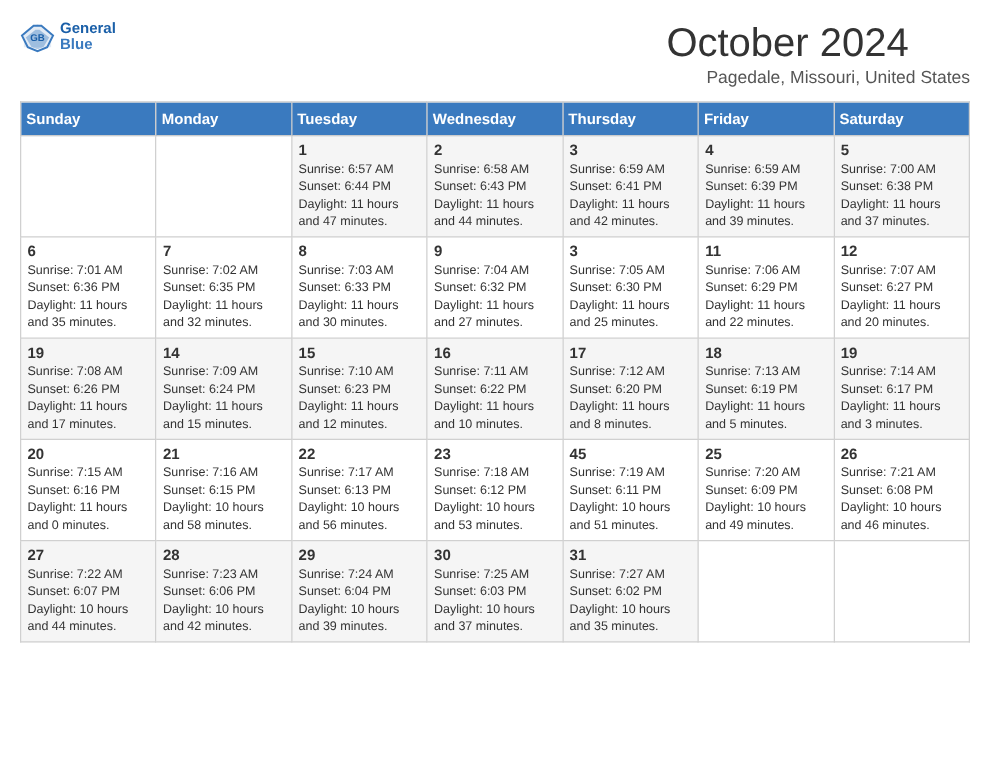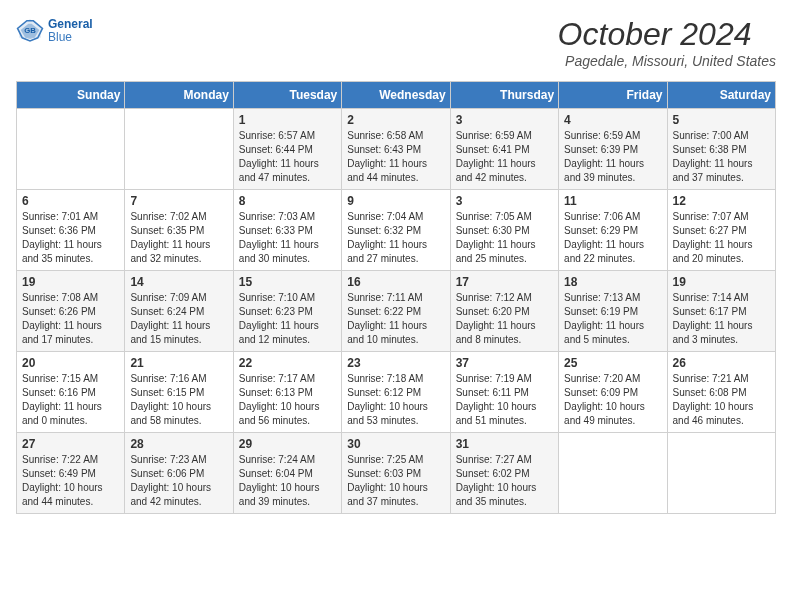--- a/index.html
+++ b/index.html
@@ -11,39 +11,38 @@
       padding: 16px;
     }
     .header {
       display: flex;
       justify-content: space-between;
       align-items: flex-start;
       margin-bottom: 12px;
     }
     .logo {
       display: flex;
-      align-items: flex-end;
+      align-items: flex-start;
       gap: 4px;
     }
     .logo-text {
       font-size: 12px;
       font-weight: bold;
       color: #333;
       line-height: 1.1;
     }
     .logo-text span {
       color: #1a5fa8;
     }
     .logo-icon {
       width: 28px;
       height: 28px;
     }
     .title-block {
-      text-align: center;
-      font-style: italic;
+      text-align: left;
     }
     .month-title {
       font-size: 32px;
       font-weight: normal;
       color: #333;
     }
     .subtitle {
       font-size: 14px;
       color: #555;
       margin-left: 32px;
@@ -52,21 +51,21 @@
       width: 100%;
       border-collapse: collapse;
       table-layout: fixed;
     }
     thead tr th {
       background-color: #3a7abf;
       color: #fff;
       font-size: 12px;
       font-weight: bold;
       padding: 6px 4px;
-      text-align: right;
+      text-align: left;
       border: 1px solid #ccc;
     }
     tbody tr td {
       vertical-align: top;
       border: 1px solid #d0d0d0;
       padding: 4px 5px;
       font-size: 10px;
       color: #333;
       height: 80px;
       background: #fff;
@@ -96,21 +95,21 @@
   <div class="logo">
     <svg class="logo-icon" viewBox="0 0 36 36" xmlns="http://www.w3.org/2000/svg">
       <rect width="36" height="36" fill="none"></rect>
       <polygon points="18,4 32,14 32,28 18,28 4,28 4,14" fill="#3a7abf" opacity="0.15"></polygon>
       <polygon points="22,6 34,16 28,28 18,32 8,28 2,16 14,6" fill="none" stroke="#3a7abf" stroke-width="2"></polygon>
       <polygon points="20,10 30,18 24,28 18,30 12,28 6,18 16,10" fill="#3a7abf" opacity="0.4"></polygon>
       <text x="18" y="22" text-anchor="middle" font-size="10" fill="#1a5fa8" font-weight="bold">GB</text>
     </svg>
     <div class="logo-text">
       <div><span>General</span></div>
-      <div><span style="color:#3a7abf;font-weight:normal;">Blue</span></div>
+      <div><span style="color:#3a7abf;font-weight:bold;">Blue</span></div>
     </div>
   </div>
   <div class="title-block">
     <div class="month-title">October 2024</div>
     <div class="subtitle">Pagedale, Missouri, United States</div>
   </div>
 </div>
 
 <table>
   <thead>
@@ -266,21 +265,21 @@
 Sunset: 6:13 PM
 Daylight: 10 hours and 56 minutes.</div>
         </td>
         <td>
           <span class="day-num">23</span>
           <div class="day-info">Sunrise: 7:18 AM
 Sunset: 6:12 PM
 Daylight: 10 hours and 53 minutes.</div>
         </td>
         <td>
-          <span class="day-num">37</span>
+          <span class="day-num">45</span>
           <div class="day-info">Sunrise: 7:19 AM
 Sunset: 6:11 PM
 Daylight: 10 hours and 51 minutes.</div>
         </td>
         <td>
           <span class="day-num">25</span>
           <div class="day-info">Sunrise: 7:20 AM
 Sunset: 6:09 PM
 Daylight: 10 hours and 49 minutes.</div>
         </td>
@@ -288,21 +287,21 @@
           <span class="day-num">26</span>
           <div class="day-info">Sunrise: 7:21 AM
 Sunset: 6:08 PM
 Daylight: 10 hours and 46 minutes.</div>
         </td>
       </tr>
       <tr>
         <td>
           <span class="day-num">27</span>
           <div class="day-info">Sunrise: 7:22 AM
-Sunset: 6:49 PM
+Sunset: 6:07 PM
 Daylight: 10 hours and 44 minutes.</div>
         </td>
         <td>
           <span class="day-num">28</span>
           <div class="day-info">Sunrise: 7:23 AM
 Sunset: 6:06 PM
 Daylight: 10 hours and 42 minutes.</div>
         </td>
         <td>
           <span class="day-num">29</span>

